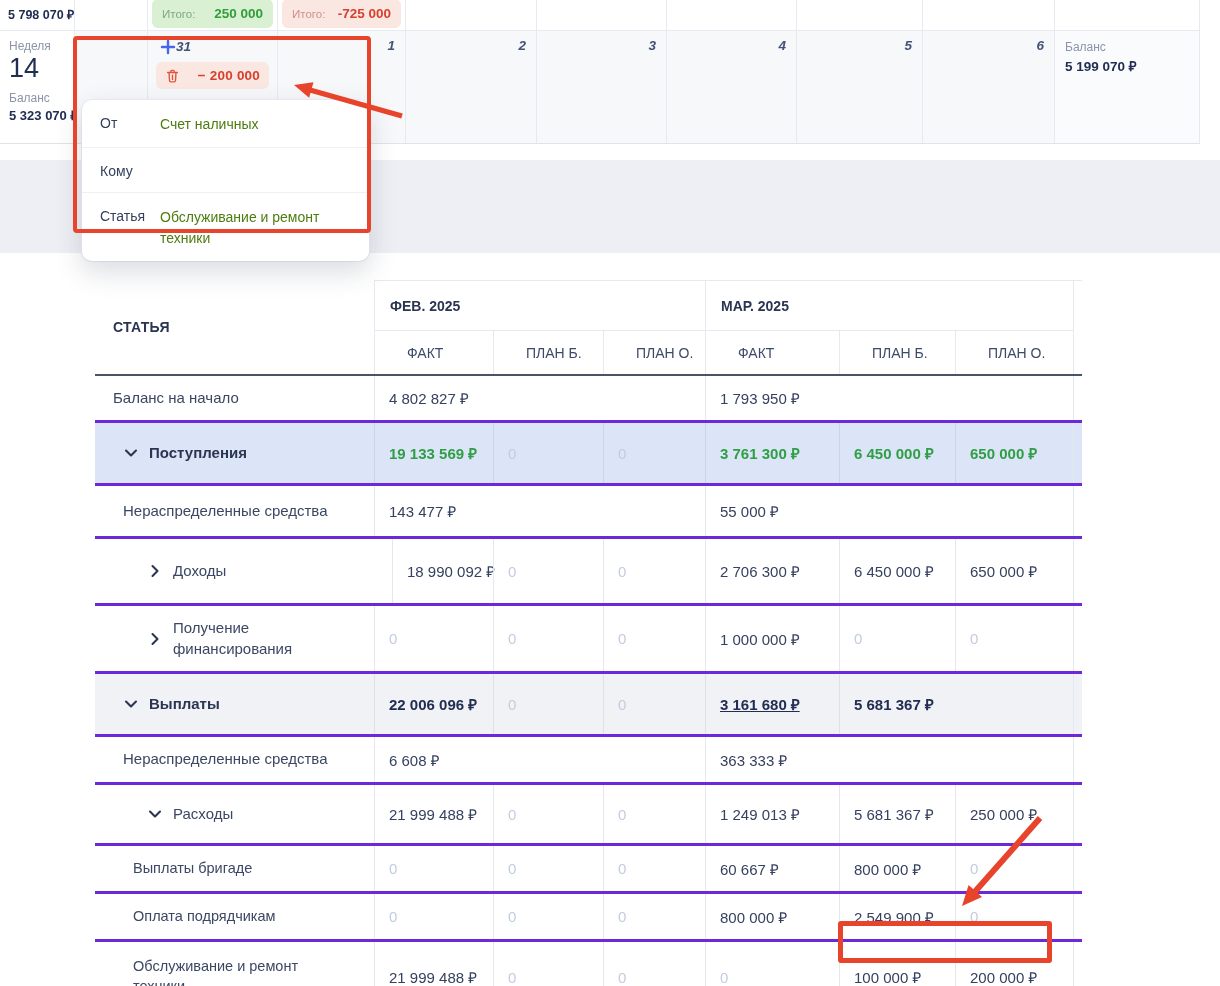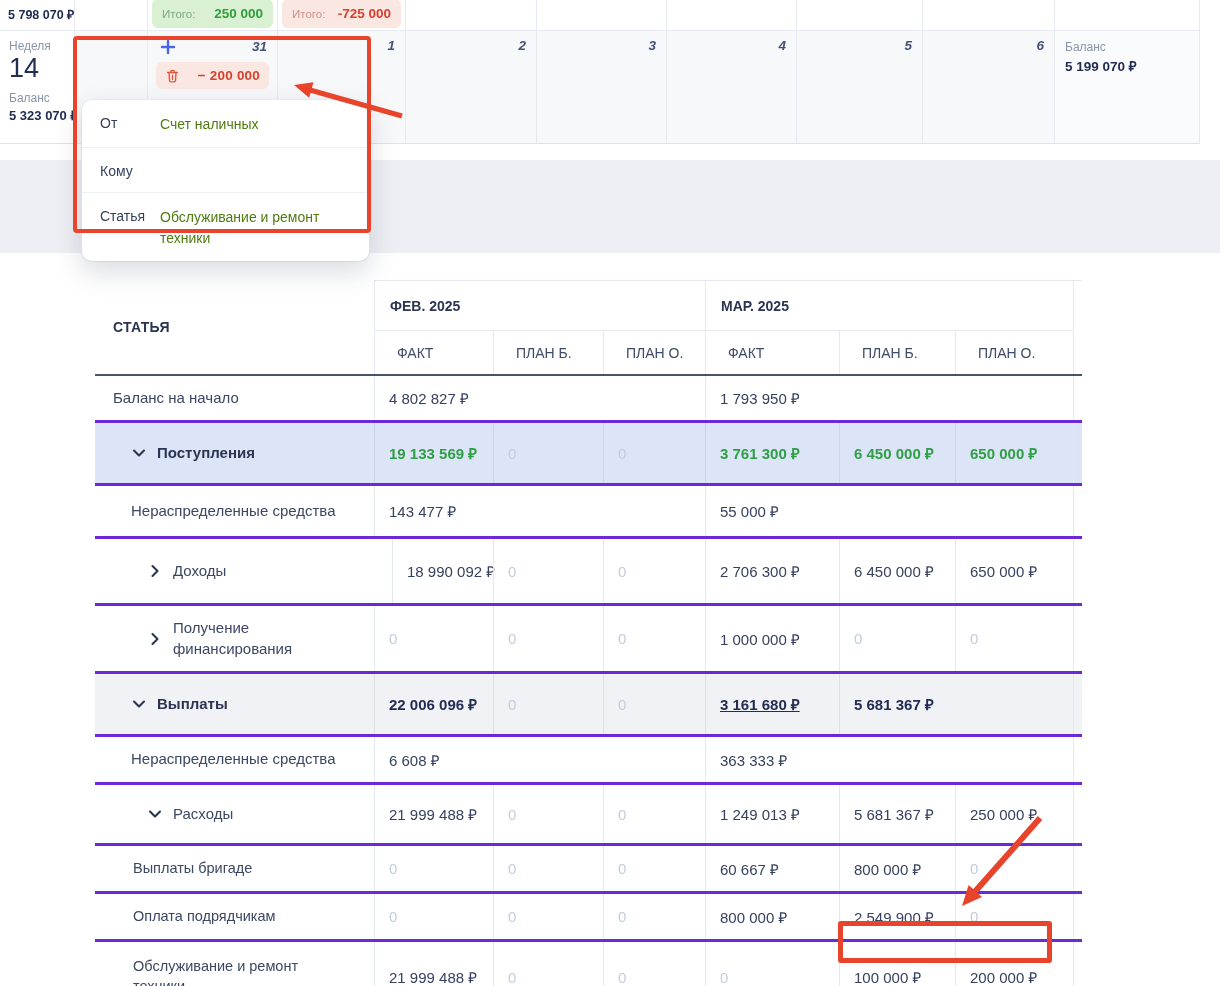--- a/index.html
+++ b/index.html
@@ -31,21 +31,21 @@
   .income .tb-label{color:#7fa883}.expense .tb-label{color:#cf9186}
   .tb-value{font-size:13.5px;font-weight:bold}
   .income .tb-value{color:var(--income_green)}.expense .tb-value{color:var(--expense_red)}
   .week-cell{padding:8px 8px 0 9px;background:#fff}
   .wk-small{font-size:12px;color:var(--muted)}
   .wk-num{font-size:27px;font-weight:normal;color:var(--navy_bold);line-height:1.05;margin:1px 0 9px}
   .wk-bal{font-size:13px;font-weight:bold;color:var(--navy_bold);white-space:nowrap;margin-top:1px}
   .day-cell{background:var(--cell_bg)}
   .day-num{position:absolute;top:7px;right:10px;font-style:italic;font-weight:bold;
       font-size:13.5px;color:#44527a}
-  .d31-top{display:flex;justify-content:space-between;align-items:flex-start;padding:8px 10px 0 12px}
+  .d31-top{display:flex;align-items:flex-start;padding:8px 10px 0 12px}
   .txn-chip{margin:7px 8px 0 8px;background:var(--badge_red_bg);border-radius:6px;height:27px;
       display:flex;align-items:center;padding:0 9px;gap:8px}
   .txn-amount{flex:1;text-align:right;color:var(--expense_red);font-weight:bold;font-size:13.5px;letter-spacing:.2px}
   .balance-cell{background:#fafbfd;padding:9px 10px}
   .end-bal-label{font-size:12px;color:var(--muted)}
   .end-bal-value{font-size:13.5px;font-weight:bold;color:var(--navy_bold);margin-top:3px}
 
   
   .popup{position:absolute;left:82px;top:100px;width:287px;z-index:5;background:#fff;border-radius:10px;
       box-shadow:0 10px 28px rgba(40,50,80,.18),0 0 0 1px #eef0f5;overflow:hidden}
@@ -63,27 +63,27 @@
 
   
   .fin-table{position:absolute;left:95px;top:280px;width:987px;z-index:2;font-size:15px}
   .t-header,.t-row{display:grid;grid-template-columns:279px 119px 110px 102px 134px 116px 118px 9px}
   .t-header{grid-template-rows:50px 44px;border-bottom:2px solid var(--header_line)}
   .h-article{grid-column:1;grid-row:1/3;display:flex;align-items:center;padding-left:18px;
       font-weight:bold;font-size:14px;color:#2b3552;letter-spacing:.3px}
   .h-month{grid-row:1;display:flex;align-items:center;padding-left:15px;font-weight:bold;font-size:14px;
       color:#2b3552;border-left:1px solid var(--border);border-top:1px solid var(--border)}
   .h-feb{grid-column:2/5}.h-mar{grid-column:5/8}
-  .h-sub{grid-row:2;display:flex;align-items:center;padding-left:22px;font-size:14px;color:#3c4968;
+  .h-sub{grid-row:2;display:flex;align-items:center;padding-left:32px;font-size:14px;color:#3c4968;
       border-left:1px solid var(--border);border-top:1px solid var(--border)}
   .h-sliver{grid-column:8;grid-row:1/3;border-left:1px solid var(--border);border-top:1px solid var(--border)}
   .t-row{border-bottom:3px solid #6d28d9;align-items:center}
   .t-label{grid-column:1;display:flex;align-items:center;gap:10px;line-height:1.35;color:#3b4763}
   .k-root .t-label{padding-left:18px}
-  .k-group .t-label,.k-unalloc .t-label{padding-left:36px}
+  .k-group .t-label,.k-unalloc .t-label{padding-left:28px}
   .k-sub .t-label{padding-left:52px}
   .k-leaf .t-label{padding-left:38px;font-size:14.5px}
   .k-sub .lbl,.k-leaf .lbl{max-width:178px}
   .chev{flex:none;width:16px;height:16px}
   .bold-row .t-label{font-weight:bold;color:#2b3552}
   .t-cell{align-self:stretch;display:flex;align-items:center;padding-left:14px;
       border-left:1px solid #e4e8ef;white-space:nowrap}
   .t-cell.no-b{border-left:none}
   .t-sliver{align-self:stretch;border-left:1px solid #e4e8ef}
   .hl-blue{background:var(--row_blue)}

